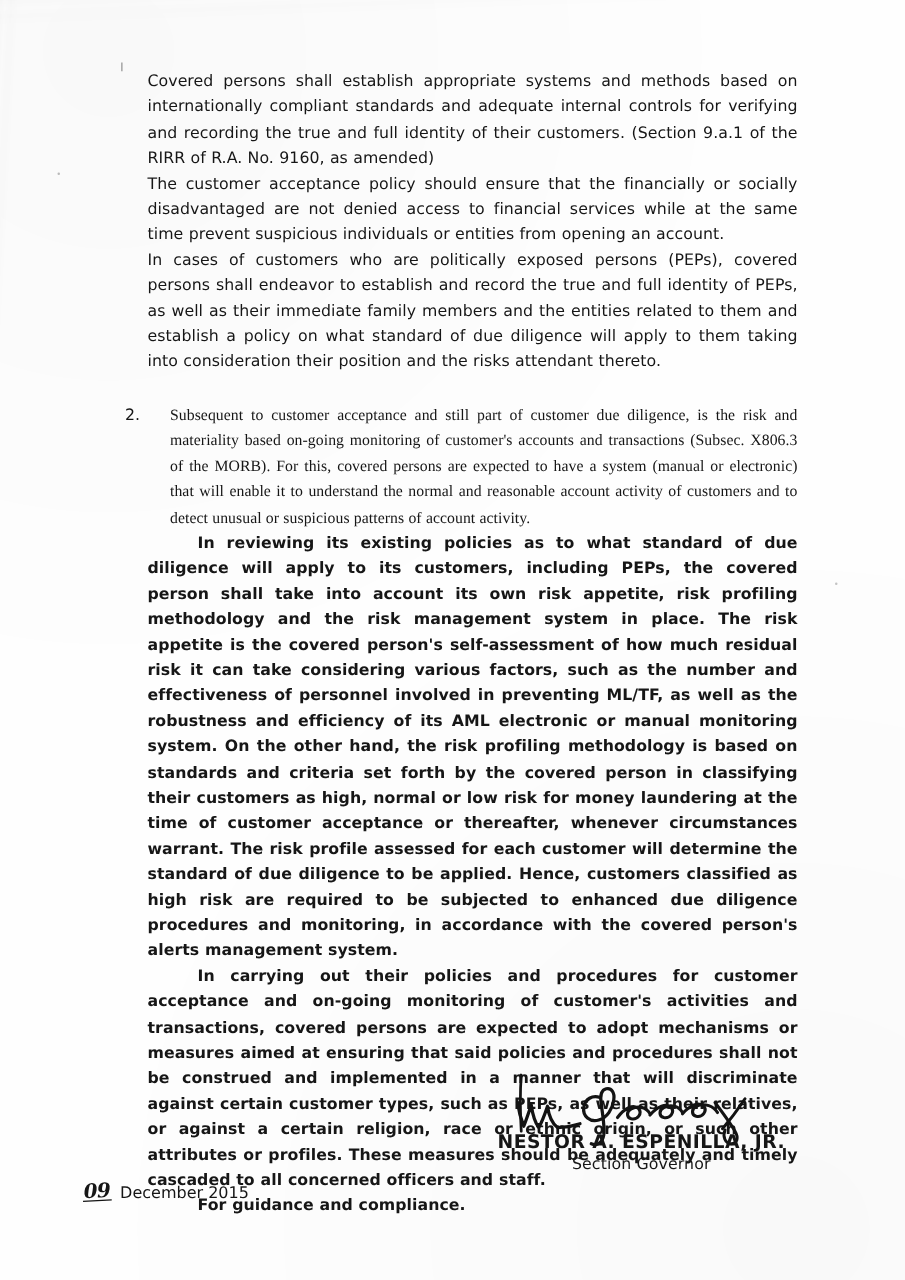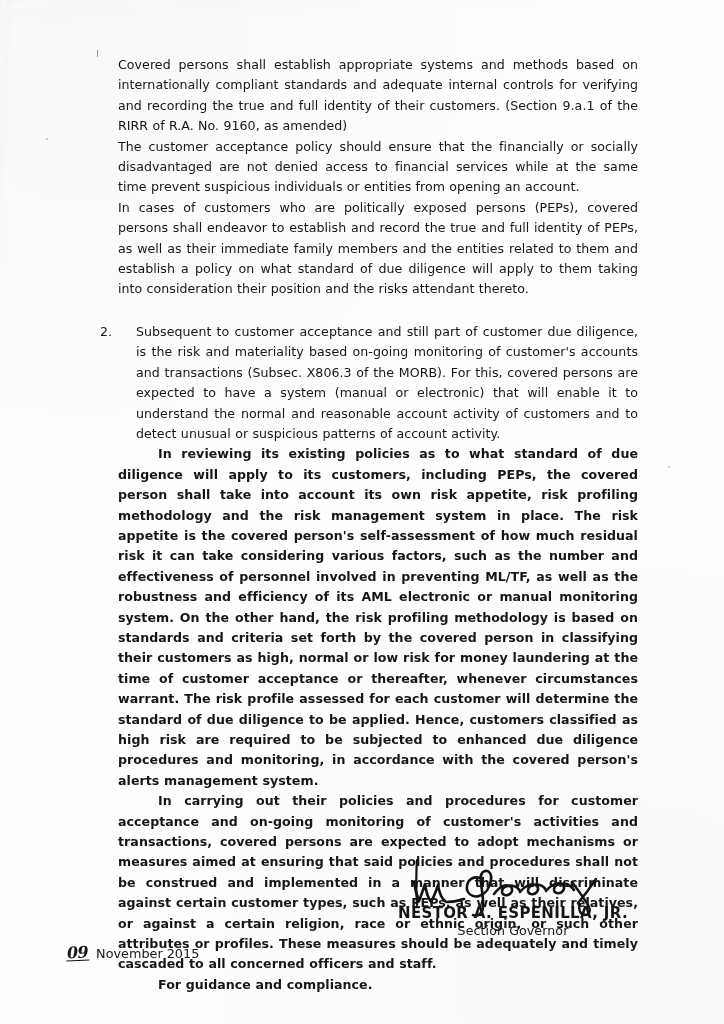--- a/index.html
+++ b/index.html
@@ -56,21 +56,21 @@
     margin-top: 22px;
     padding-left: 18px;
   }
   .clause .marker {
     position: absolute;
     left: -18px;
     top: 0;
     font-size: 12.6px;
     line-height: 20.4px;
   }
-  .clause p.para { margin: 0; }
+  .clause p.para { margin: 0; font-family: Liberation Serif, serif; }
 
   .sign-block {
     position: absolute;
     left: 398px;
     top: 862px;
     width: 230px;
     text-align: center;
   }
   .signature {
     position: absolute;
@@ -196,16 +196,16 @@
                  C176 57, 174 51, 176 46" stroke-width="2.4"></path>
         <path d="M192 21 C186 30, 180 38, 174 45" stroke-width="2.4"></path>
       </g>
     </svg>
     <p class="sign-name">NESTOR A. ESPENILLA, JR.</p>
     <p class="sign-title">Section Governor</p>
   </div>
 
   <div class="date-line">
     <span class="date-day">09</span>
-    <span class="date-rest">November 2015</span>
+    <span class="date-rest">December 2015</span>
   </div>
 
 </div>
 
 </body></html>

